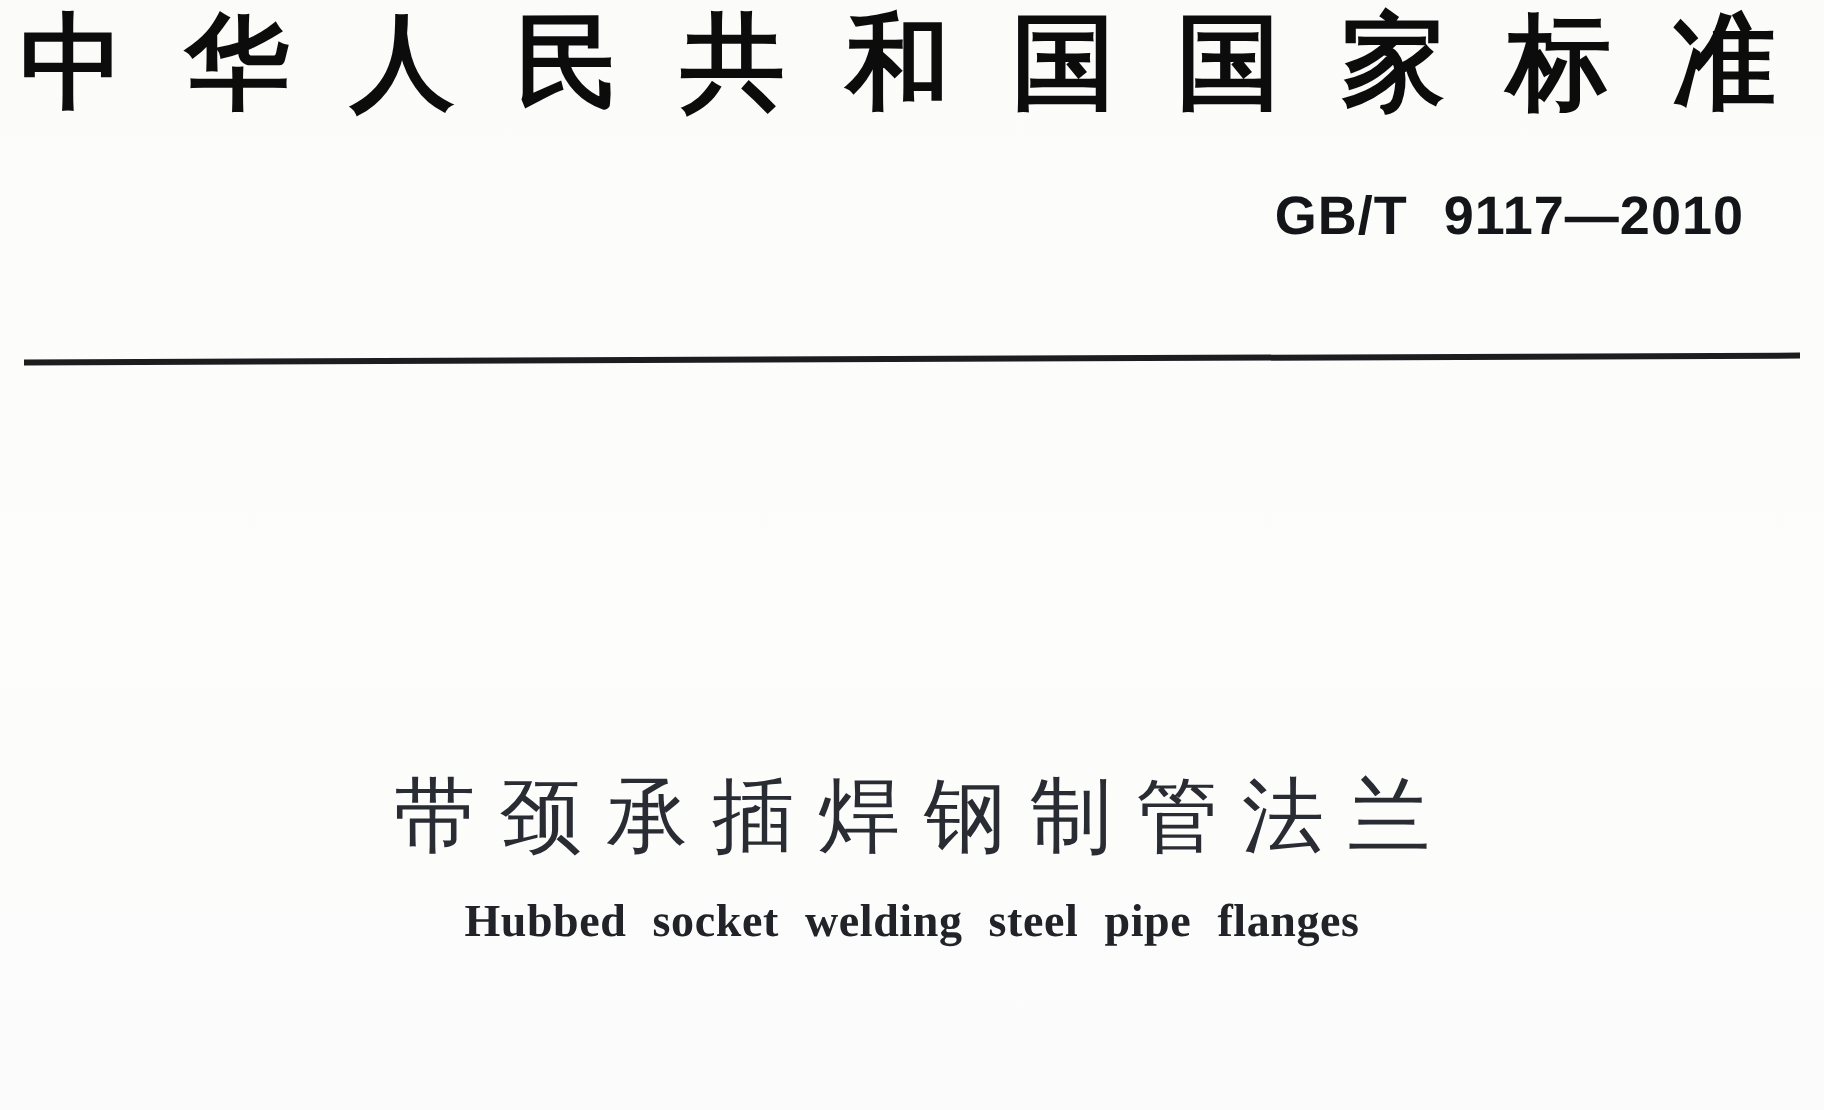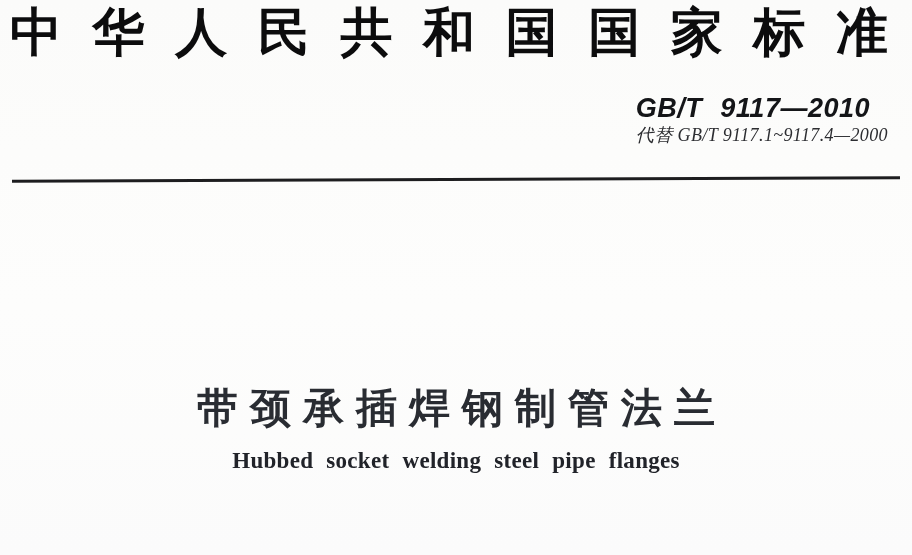--- a/index.html
+++ b/index.html
@@ -35,22 +35,21 @@
     white-space: nowrap;
   }
   .national-title span {
     display: inline-block;
   }
   
   .std-block {
     position: absolute;
     top: 93px;
     right: 24px;
-    text-align: left;
-    font-style: italic;
+    text-align: center;
   }
   .std-code {
     font-family: "Liberation Sans", sans-serif;
     font-weight: 700;
     font-size: 27px;
     line-height: 30px;
     letter-spacing: 0.5px;
     word-spacing: 10px;
     color: #141518;
     padding-right: 16px;
@@ -77,21 +76,21 @@
   }
   
   .cn-title {
     position: absolute;
     top: 384px;
     left: 0;
     right: 0;
     margin: 0;
     text-align: center;
     font-family: "Liberation Sans", sans-serif;
-    font-weight: 700;
+    font-weight: 400;
     font-size: 41px;
     line-height: 48px;
     letter-spacing: 12px;
     text-indent: 12px;
     color: #292c32;
     white-space: nowrap;
   }
   
   .en-title {
     position: absolute;
@@ -124,21 +123,20 @@
       <span>和</span>
       <span>国</span>
       <span>国</span>
       <span>家</span>
       <span>标</span>
       <span>准</span>
     </div>
 
   <div class="std-block">
     <div class="std-code">GB/T 9117—2010</div>
-    <div class="std-replaces">代替 GB/T 9117.1~9117.4—2000</div>
   </div>
 
   <div class="header-rule"></div>
 
   <h1 class="cn-title">带颈承插焊钢制管法兰</h1>
 
   <h2 class="en-title">Hubbed socket welding steel pipe flanges</h2>
 
 </div>
 

